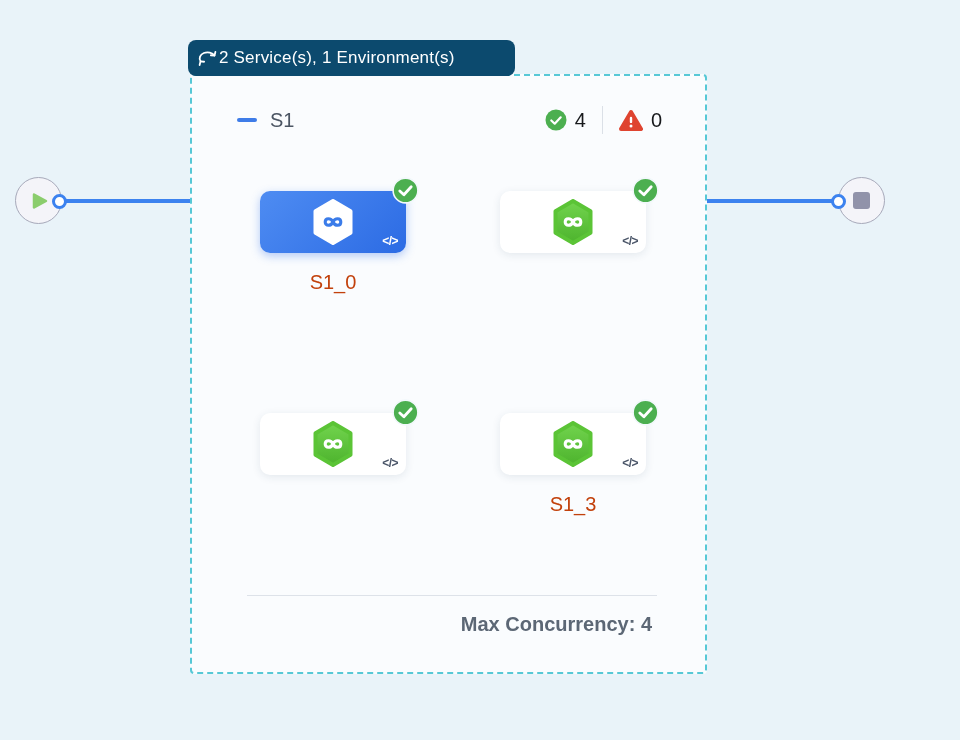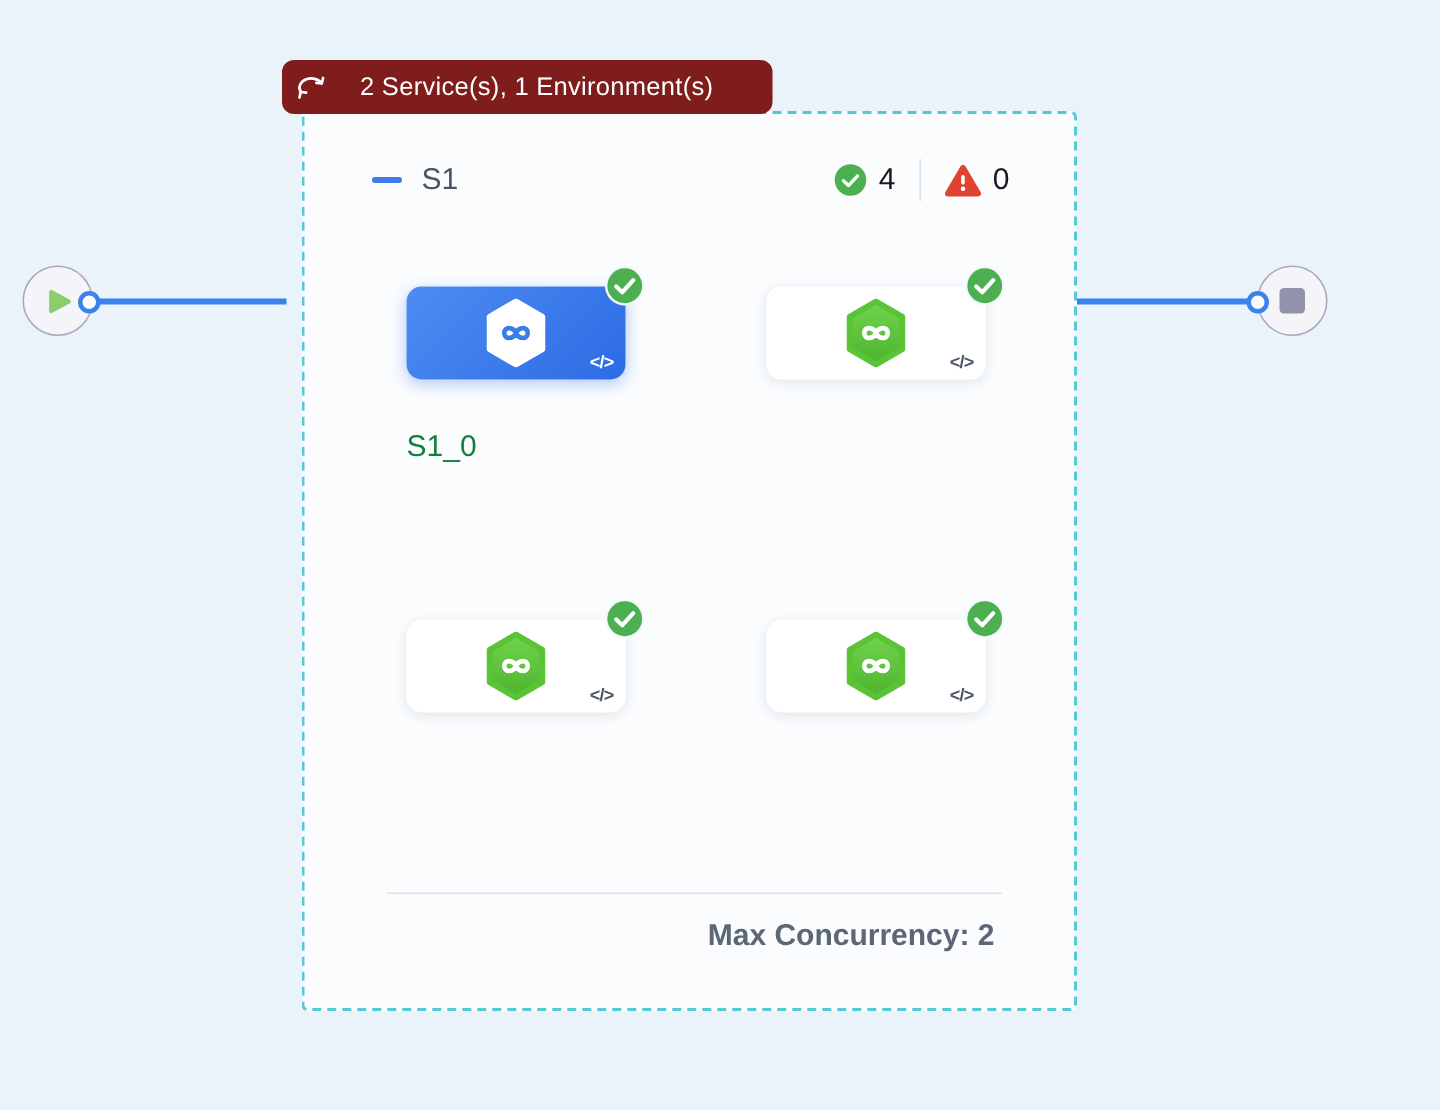--- a/index.html
+++ b/index.html
@@ -26,29 +26,29 @@
     border-radius:50%; background:#f4f4f9; border:1.5px solid #a7a9ba;
     display:flex; align-items:center; justify-content:center; z-index:2;
   }
   .node-start { left:15px; }
   .node-end   { left:838px; }
   .stop-square { width:17px; height:17px; background:#9193aa; border-radius:3px; }
 
   
   .group-badge {
     position:absolute; left:188px; top:40px; width:327px; height:36px;
-    background:#7f1d1d; border-radius:8px; color:#ffffff;
-    display:flex; align-items:center; gap:22px; padding:0 3px 0 9px;
+    background:#0c4a6e; border-radius:8px; color:#ffffff;
+    display:flex; align-items:center; gap:1px; padding:0 3px 0 9px;
     font-size:17px; font-weight:500; letter-spacing:.2px; z-index:5;
   }
 
   
   .group-box {
     position:absolute; left:190px; top:74px; width:517px; height:600px;
-    border:2px dashed #57c8d6; border-radius:4px; background:#fafcfe; z-index:4;margin-left:11px;
+    border:2px dashed #57c8d6; border-radius:4px; background:#fafcfe; z-index:4;
   }
 
   
   .group-header {
     position:absolute; left:45px; right:43px; top:27px; height:34px;
     display:flex; align-items:center; justify-content:space-between;
   }
   .gh-left { display:flex; align-items:center; gap:13px; }
   .collapse-minus { width:20px; height:4px; border-radius:2px; background:#3e7ce8; cursor:pointer; }
   .group-title { font-size:20px; font-weight:500; color:#4b5563; }
@@ -67,22 +67,22 @@
     background:linear-gradient(135deg,#4e8cf2,#2c6be4);
     box-shadow:0 3px 10px rgba(44,107,228,.35);
   }
   .check-badge { position:absolute; top:-14px; right:-13px; width:27px; height:27px; }
   .code-icon {
     position:absolute; right:8px; bottom:5px;
     font-size:12px; font-weight:700; color:#4a5568; letter-spacing:-.5px;
   }
   .svc-card.selected .code-icon { color:#ffffff; }
   .svc-label {
-    position:absolute; top:96px; width:146px; 
-    font-size:20px; color:#15803d;
+    position:absolute; top:80px; width:146px; text-align:center;
+    font-size:20px; color:#c2410c;
   }
 
   
   .group-divider { position:absolute; left:55px; top:519px; width:410px; height:1px; background:#dde2e9; }
   .group-footer {
     position:absolute; right:53px; top:537px;
     font-size:20px; font-weight:700; color:#5c6775;
   }
 </style>
 </head>
@@ -220,19 +220,20 @@
           </svg>
         </span>
         <span class="code-icon">&lt;/&gt;</span>
         <span class="check-badge">
           <svg width="27" height="27" viewBox="0 0 27 27">
             <circle cx="13.5" cy="13.5" r="12.4" fill="#4caf50" stroke="#f2f8fb" stroke-width="1.6"></circle>
             <polyline points="7.8,14 11.9,17.8 19.2,9.8" fill="none" stroke="#ffffff" stroke-width="2.8" stroke-linecap="round" stroke-linejoin="round"></polyline>
           </svg>
         </span>
       </div>
+      <div class="svc-label">S1_3</div>
     </div>
 
     <div class="group-divider"></div>
-    <div class="group-footer">Max Concurrency: 2</div>
+    <div class="group-footer">Max Concurrency: 4</div>
   </div>
 
 </div>
 
 </body></html>

